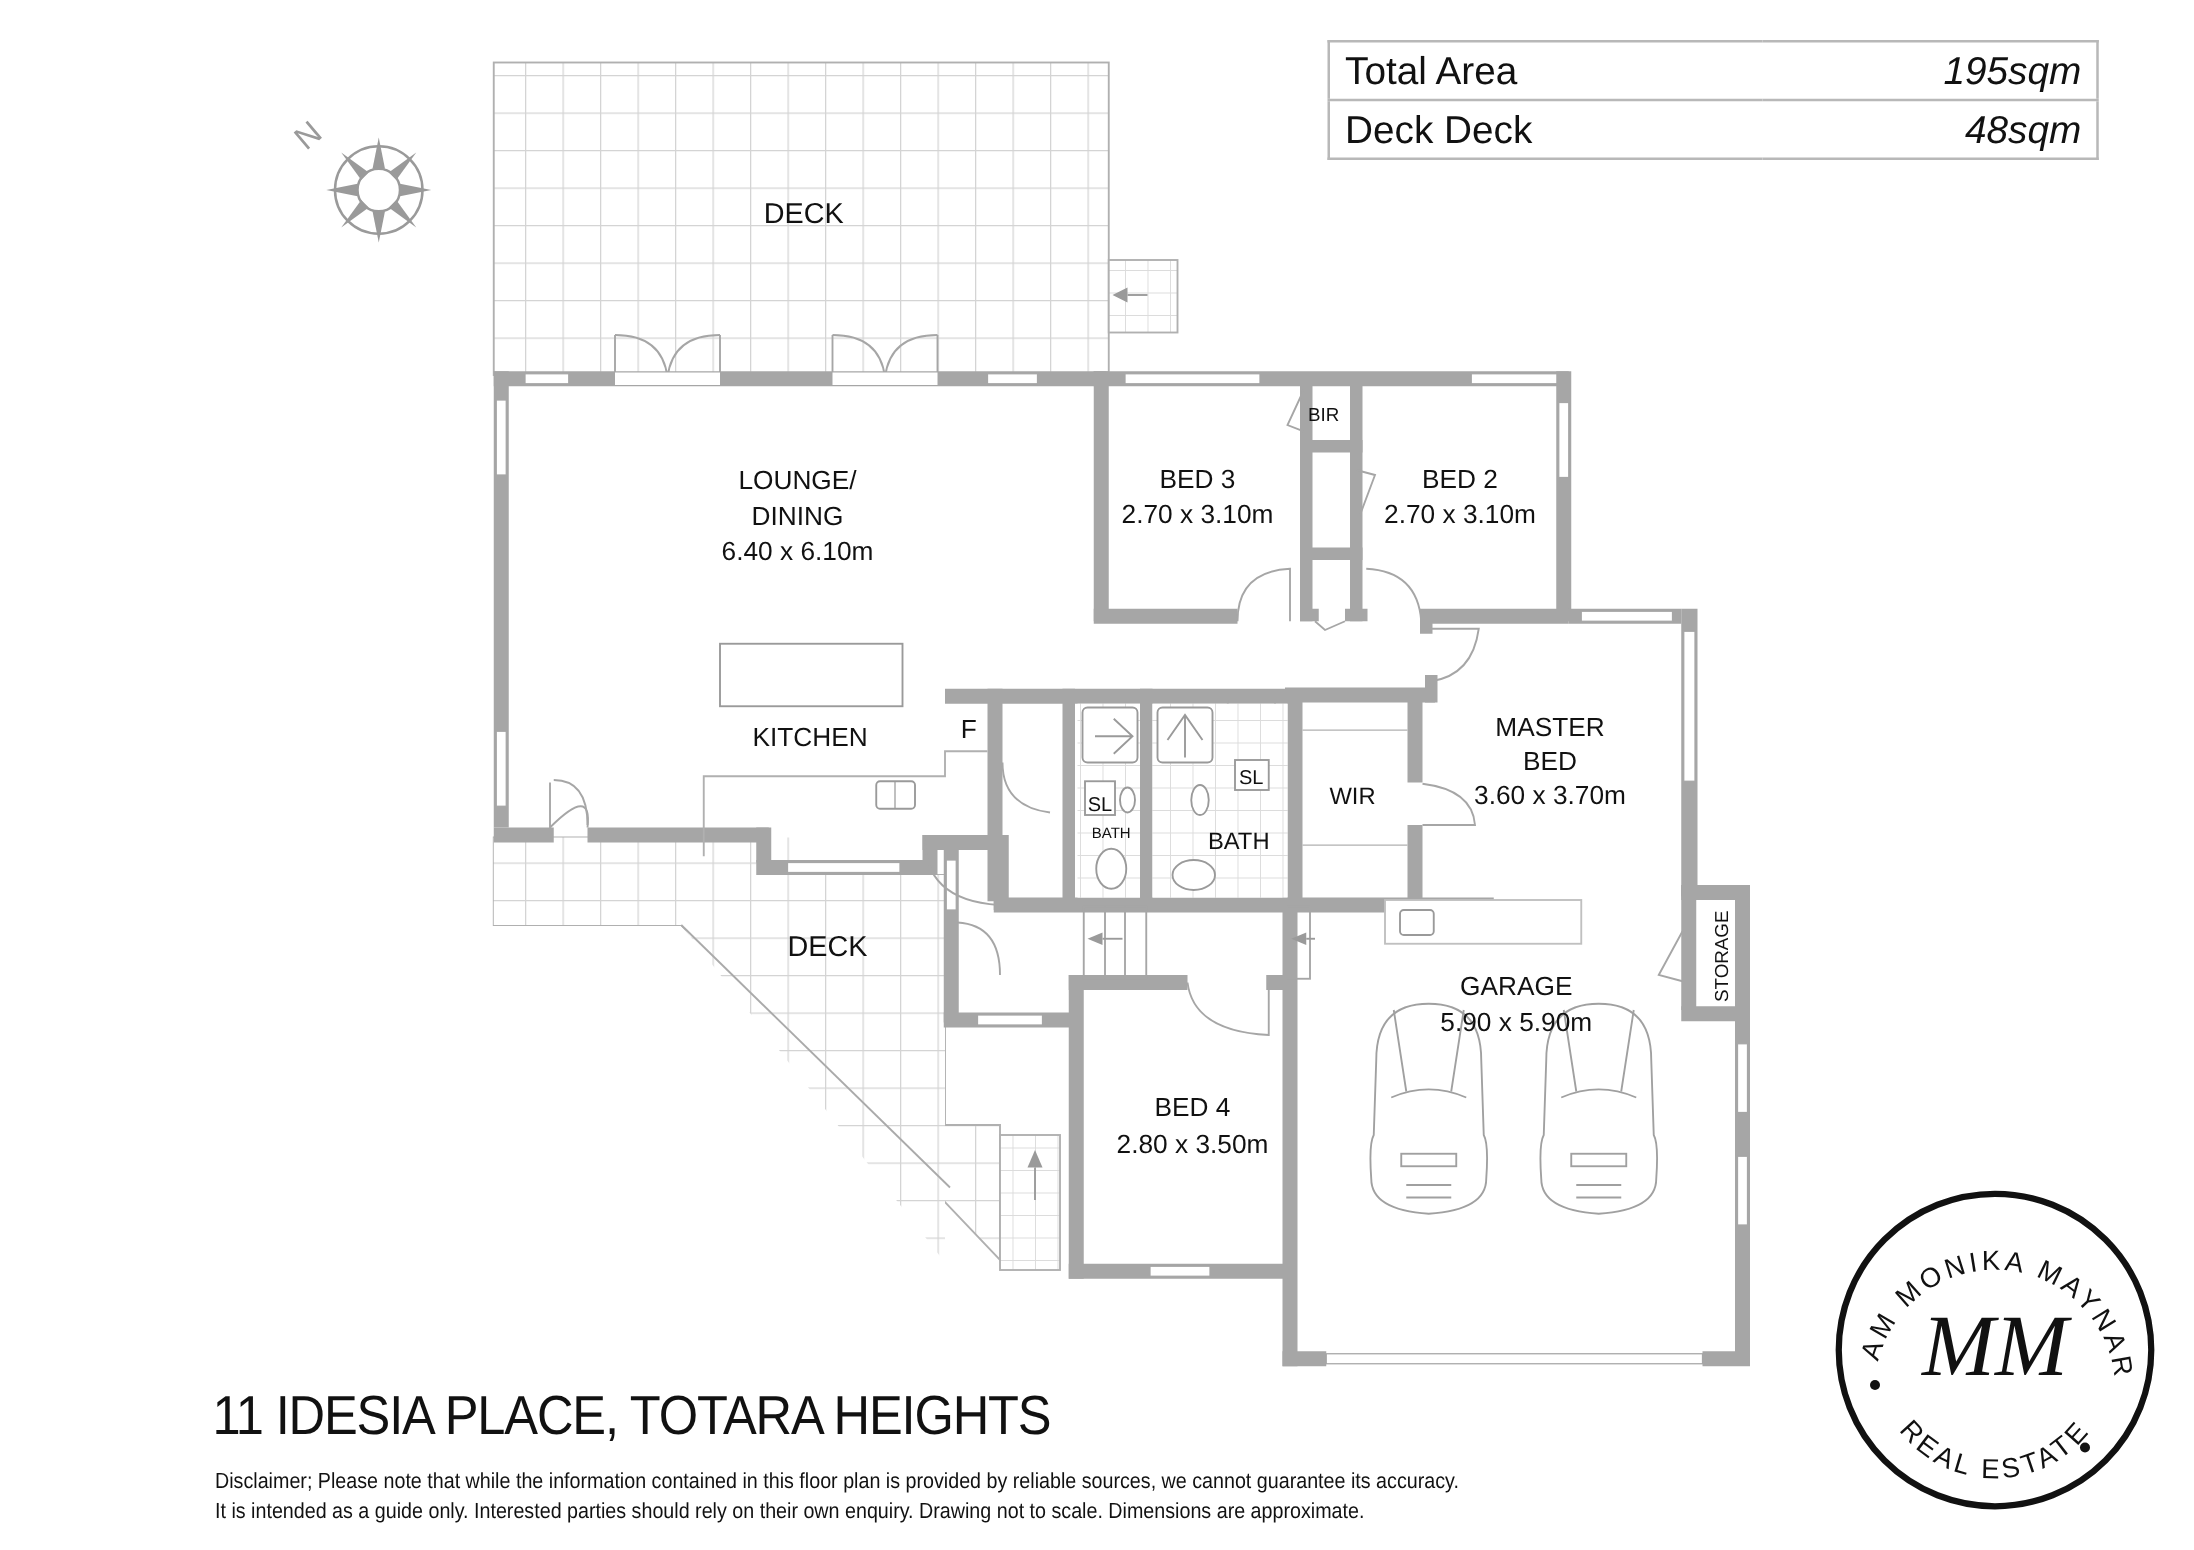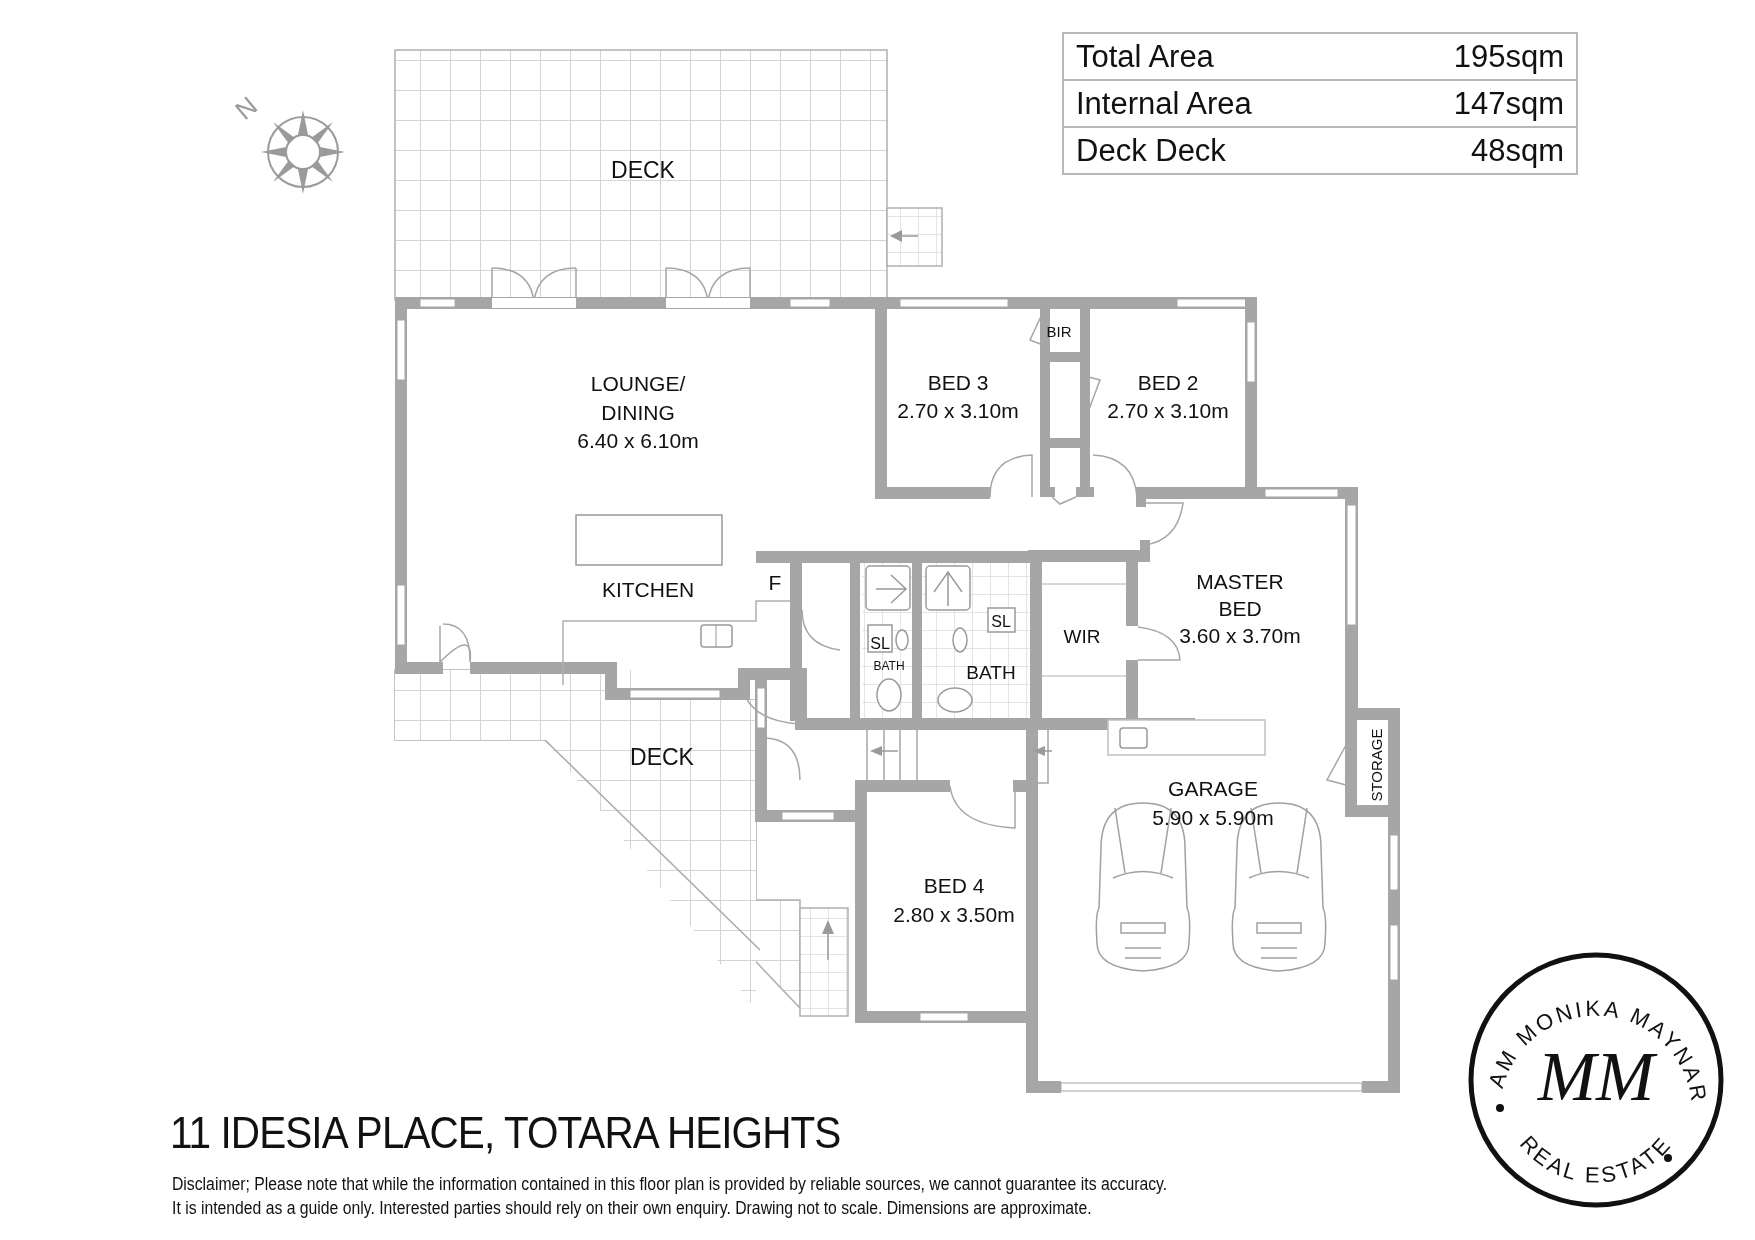--- a/index.html
+++ b/index.html
@@ -1,44 +1,40 @@
 <!DOCTYPE html>
 <html><head>
 <meta charset="utf-8">
 <style>
   html, body { margin: 0; padding: 0; background: #ffffff; }
   body { width: 1755px; height: 1240px; position: relative; overflow: hidden;
          font-family: "Liberation Sans", sans-serif; color: #111; }
   #plan { position: absolute; left: 0; top: 0; }
-  .area-table { position: absolute; left: 1062px; top: 32px; width: 516px;
+  .area-table { position: absolute; left: 1062px; top: 32px; width: 617px;
                 border: 2px solid #b8b8b8; border-collapse: collapse; }
   .area-table td { font-size: 31px; height: 45px; padding: 0 12px;
                    border-bottom: 2px solid #b8b8b8; line-height: 45px; }
-  .area-table td.val { text-align: right; }
+  .area-table td.val { text-align: right; font-style: italic; }
   .address { position: absolute; left: 170px; top: 1108px; font-size: 44px;
              letter-spacing: -1px; transform: scaleX(0.92); transform-origin: left; }
   .disclaimer { position: absolute; left: 172px; top: 1172px; font-size: 17.5px;
                 line-height: 24px; transform: scaleX(0.9); transform-origin: left; }
   .lbl { font-family: "Liberation Sans", sans-serif; fill: #111; text-anchor: middle; }
   .wall { fill: #a6a6a6; }
   .thin { fill: none; stroke: #a6a6a6; stroke-width: 1.5; }
   .fixture { fill: #fff; stroke: #9a9a9a; stroke-width: 1.5; }
 </style>
 </head>
 <body>
 
 <table class="area-table">
   <tbody>
       <tr>
     <td>Total Area</td>
     <td class="val">195sqm</td>
-  </tr>
-  <tr>
-    <td>Internal Area</td>
-    <td class="val">147sqm</td>
   </tr>
   <tr>
     <td style="border-bottom:none">Deck Deck</td>
     <td class="val" style="border-bottom:none">48sqm</td>
   </tr>
 </tbody>
   </table>
 
 <svg id="plan" width="1755" height="1240" viewBox="0 0 1755 1240">
   <defs>

